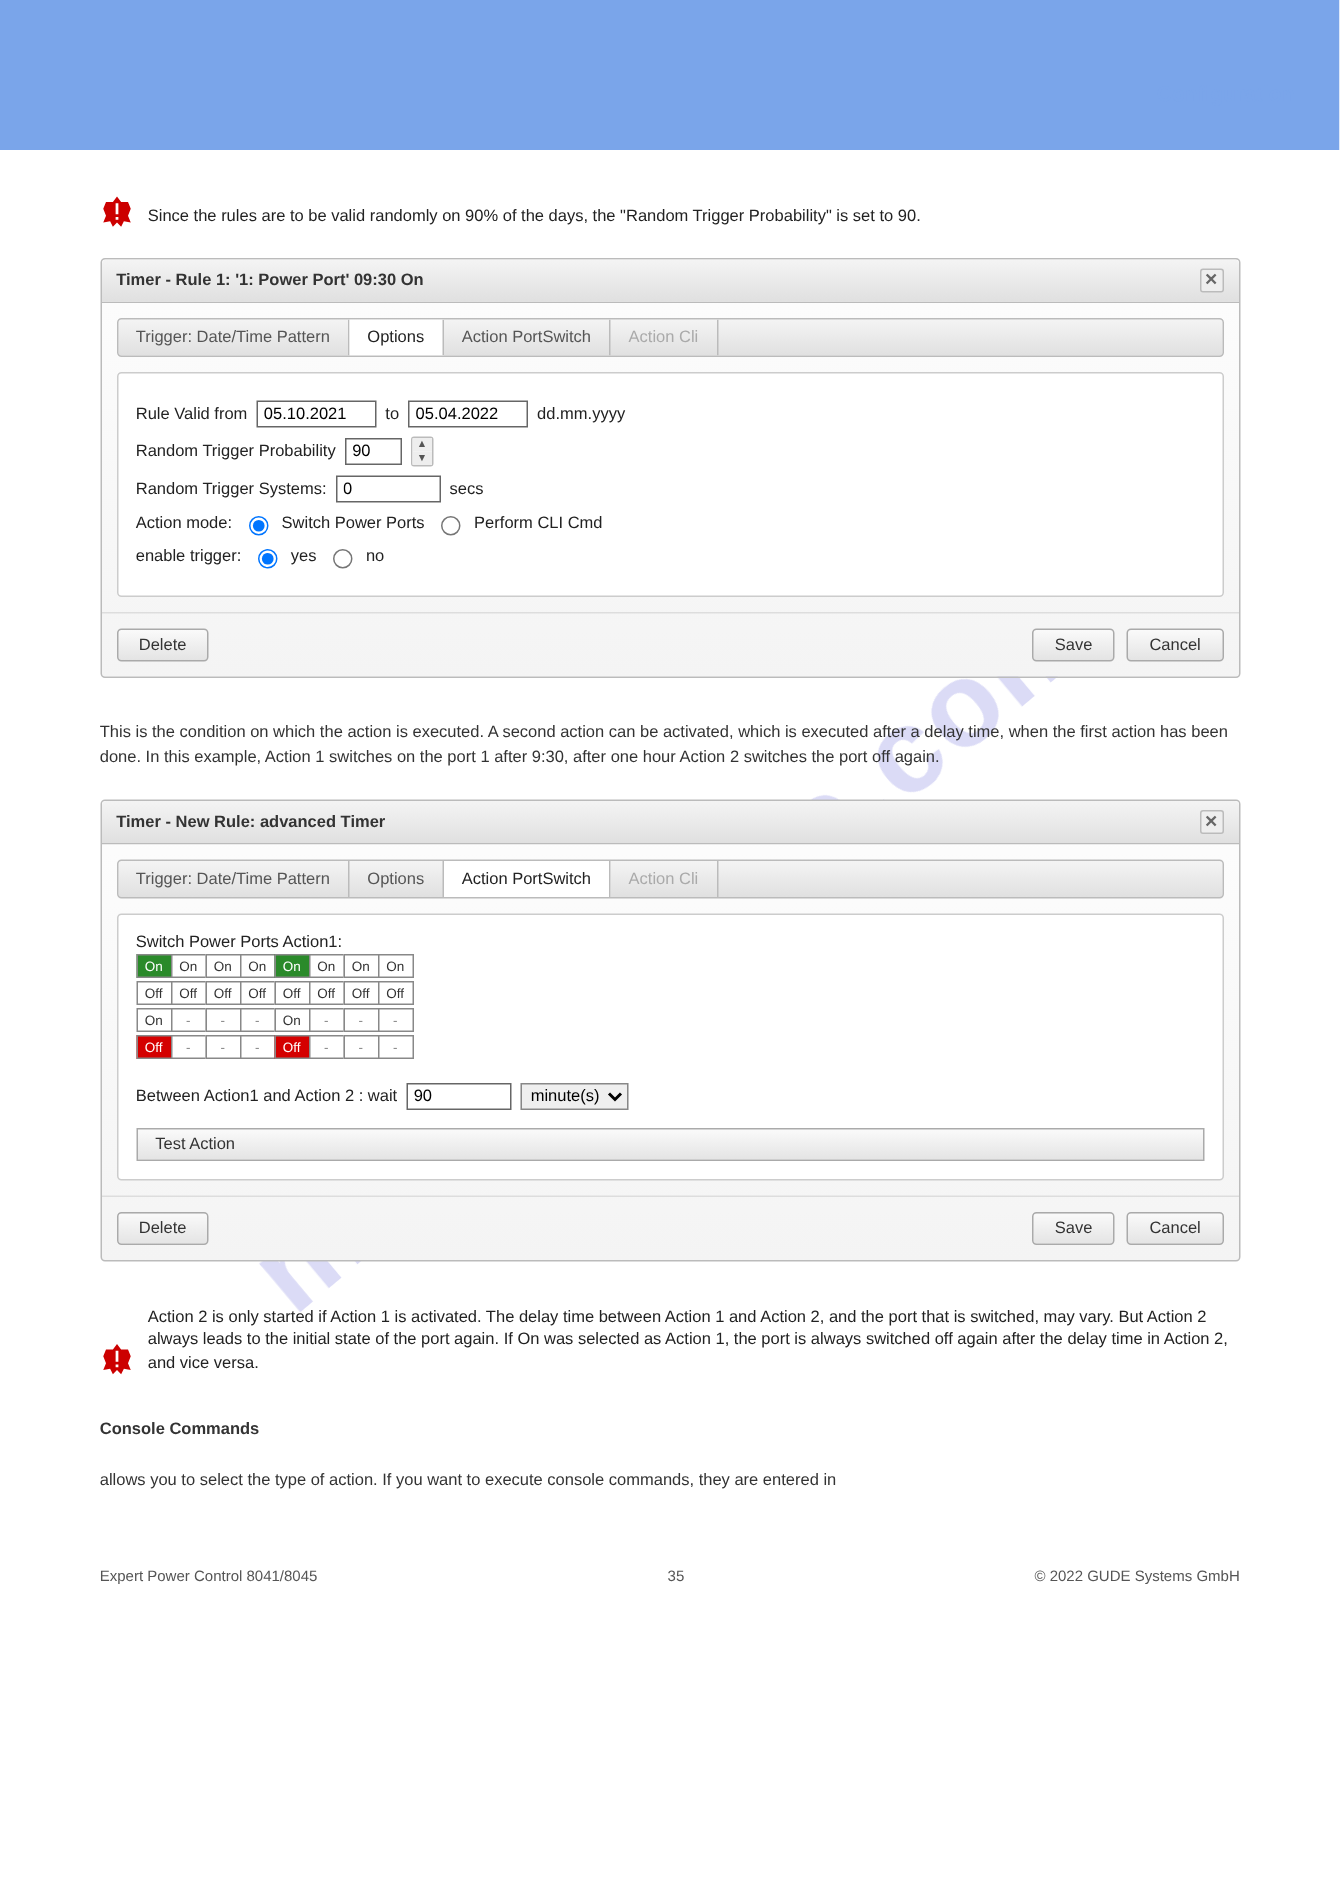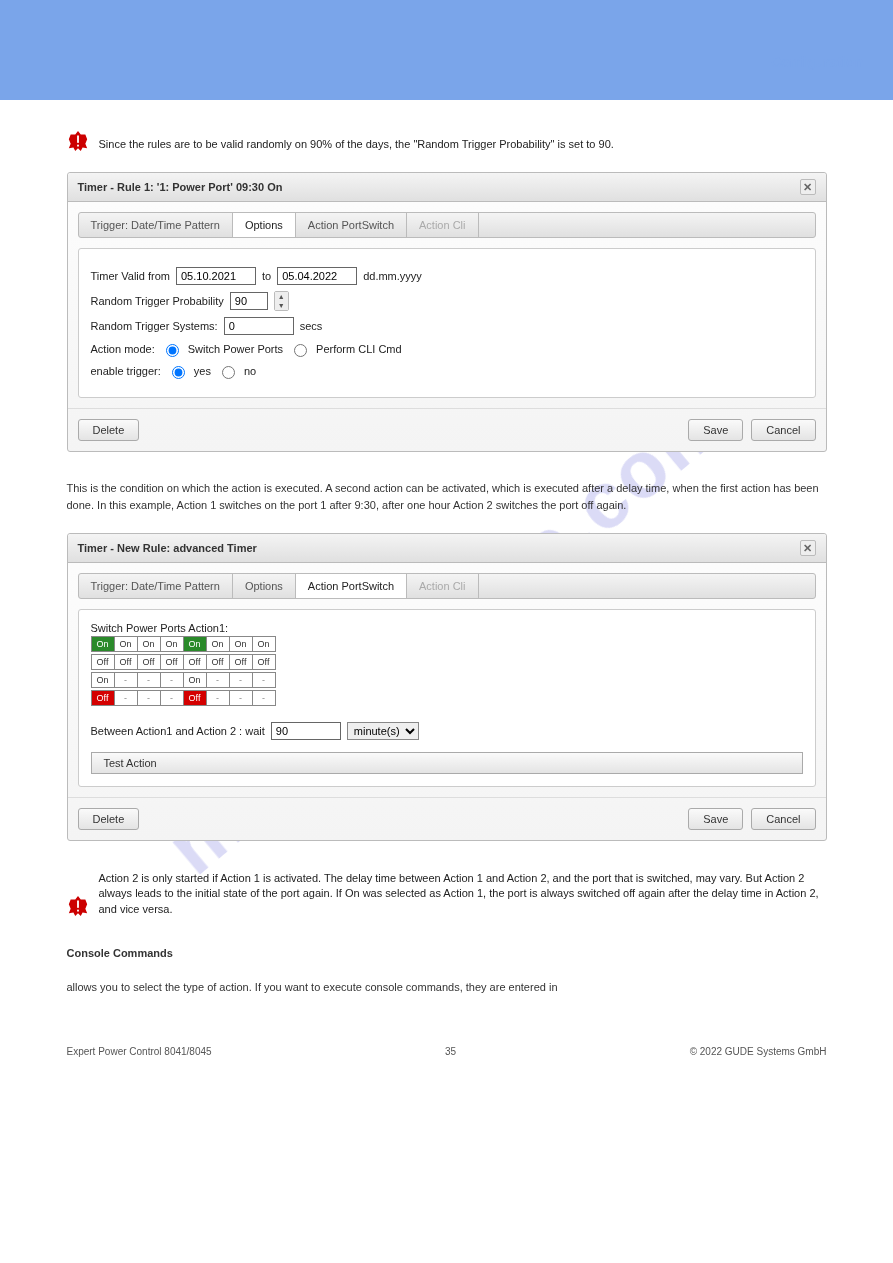--- a/index.html
+++ b/index.html
@@ -72,21 +72,21 @@
     </div>
     <div class="panel-body">
       <div class="tabbar">
         <div class="tab">Trigger: Date/Time Pattern</div>
         <div class="tab active">Options</div>
         <div class="tab">Action PortSwitch</div>
         <div class="tab dis">Action Cli</div>
       </div>
       <div class="form-area">
         <div class="row">
-          <span class="lbl">Timer Valid from</span>
+          <span class="lbl">Rule Valid from</span>
           <input class="txt" style="width: 70px;" value="05.10.2021">
           <span class="lbl">to</span>
           <input class="txt" style="width: 70px;" value="05.04.2022">
           <span class="lbl">dd.mm.yyyy</span>
         </div>
         <div class="row">
           <span class="lbl">Random Trigger Probability</span>
           <input class="txt" style="width: 28px;" value="90">
           <div class="spin">
               <span>▲</span>

